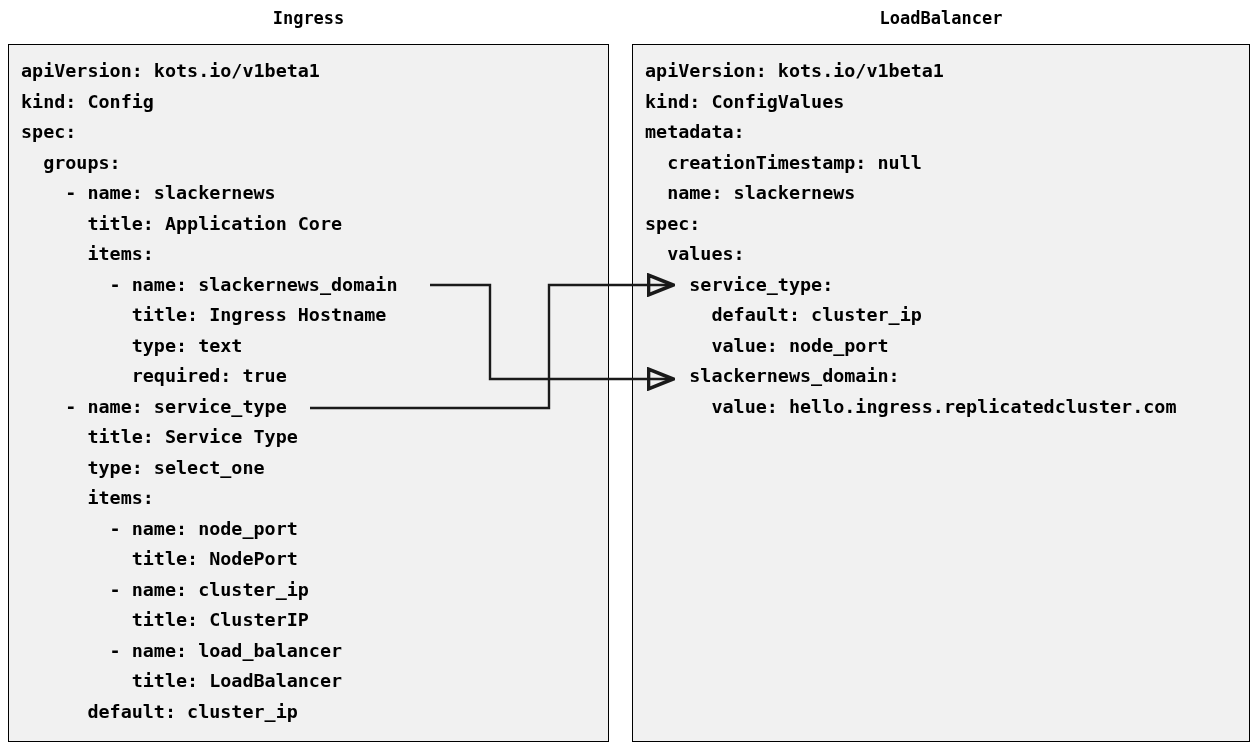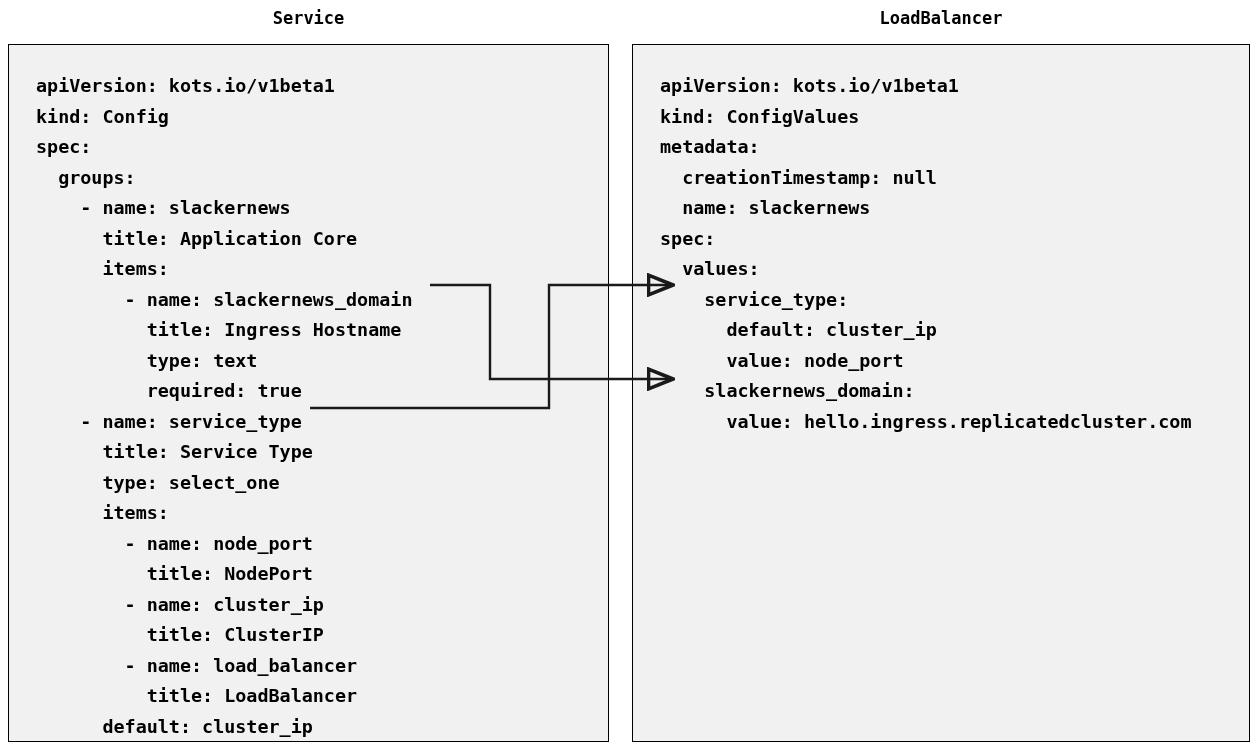--- a/index.html
+++ b/index.html
@@ -46,21 +46,21 @@
     left: 632px;
     top: 44px;
     width: 618px;
     height: 698px;
   }
 
   .code-body {
     position: absolute;
     left: 11px;
     top: 10px;
-    margin: 16px;
+    margin: 1px;
     font-family: "DejaVu Sans Mono", "Liberation Mono", monospace;
     font-size: 18.4px;
     font-weight: bold;
     line-height: 30.5px;
     color: #000000;
     white-space: pre;
     letter-spacing: 0px;
   }
 
   #connectors {
@@ -68,21 +68,21 @@
     left: 0;
     top: 0;
     width: 1258px;
     height: 756px;
     pointer-events: none;
   }
 </style>
 </head>
 <body>
 
-<div class="panel-title" id="title-config">Service</div>
+<div class="panel-title" id="title-config">Ingress</div>
 
 <div class="panel-title" id="title-values">LoadBalancer</div>
 
 <div class="code-panel" id="panel-config">
   <pre class="code-body">apiVersion: kots.io/v1beta1
 kind: Config
 spec:
   groups:
     - name: slackernews
       title: Application Core

